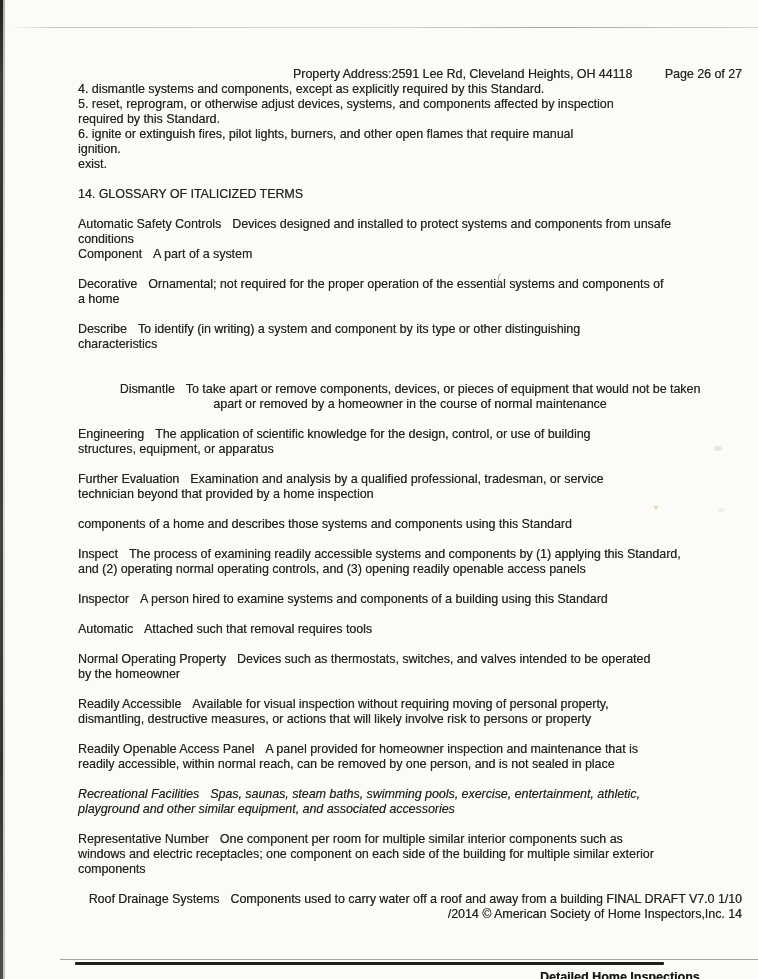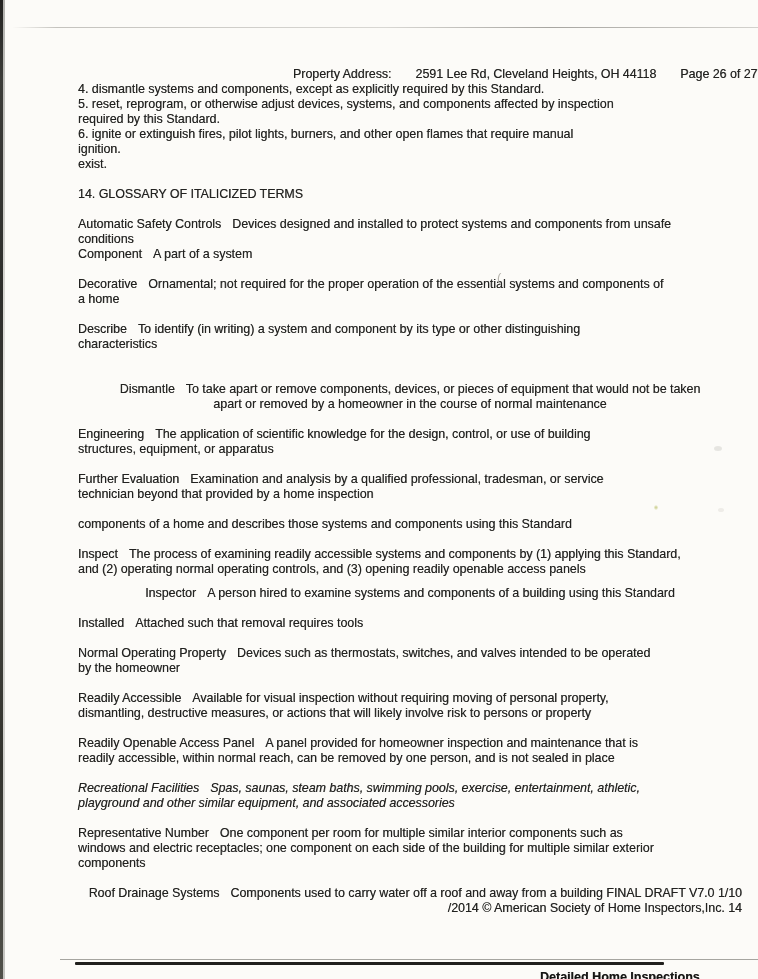--- a/index.html
+++ b/index.html
@@ -23,21 +23,21 @@
     position:absolute;left:12px;top:27px;height:1px;width:746px;
     background:linear-gradient(90deg,rgba(150,148,142,.0),rgba(150,148,142,.55) 6%,rgba(150,148,142,.35) 50%,rgba(110,108,102,.6) 72%,rgba(150,148,142,.4) 100%);
   }
   .content{
     position:absolute;left:78px;top:67px;width:664px;
     font-size:12.4px;line-height:15px;
     text-shadow:0.3px 0 0 rgba(30,30,28,.55);
     white-space:nowrap;
   }
   .line{height:15px;}
-  .header-line{display:flex;padding-left:215px;column-gap:24px;justify-content:space-between;}
+  .header-line{display:flex;padding-left:215px;column-gap:0;justify-content:space-between;}
   .header-line .pg{margin-left:auto;}
   .title-line{margin-top:15px;margin-bottom:15px;}
   .entry .term{margin-right:11px;}
   
   .footer-rule-thin{
     position:absolute;left:60px;top:959px;width:698px;height:1px;
     background:rgba(120,118,112,.65);
   }
   .footer-rule-thick{
     position:absolute;left:75px;top:962px;width:589px;height:3px;
@@ -118,25 +118,25 @@
         <div class="line"><span class="term">Further Evaluation</span><span>Examination and analysis by a qualified professional, tradesman, or service</span></div>
         <div class="line">technician beyond that provided by a home inspection</div>
       </div>
       <div class="entry" style="margin-top: 15px;">
         <div class="line">components of a home and describes those systems and components using this Standard</div>
       </div>
       <div class="entry" style="margin-top: 15px;">
         <div class="line"><span class="term">Inspect</span><span>The process of examining readily accessible systems and components by (1) applying this Standard,</span></div>
         <div class="line">and (2) operating normal operating controls, and (3) opening readily openable access panels</div>
       </div>
-      <div class="entry" style="margin-top: 9px; text-align: center;">
+      <div class="entry" style="margin-top: 15px;">
         <div class="line"><span class="term">Inspector</span><span>A person hired to examine systems and components of a building using this Standard</span></div>
       </div>
       <div class="entry" style="margin-top: 15px;">
-        <div class="line"><span class="term">Installed</span><span>Attached such that removal requires tools</span></div>
+        <div class="line"><span class="term">Automatic</span><span>Attached such that removal requires tools</span></div>
       </div>
       <div class="entry" style="margin-top: 15px;">
         <div class="line"><span class="term">Normal Operating Property</span><span>Devices such as thermostats, switches, and valves intended to be operated</span></div>
         <div class="line">by the homeowner</div>
       </div>
       <div class="entry" style="margin-top: 15px;">
         <div class="line"><span class="term">Readily Accessible</span><span>Available for visual inspection without requiring moving of personal property,</span></div>
         <div class="line">dismantling, destructive measures, or actions that will likely involve risk to persons or property</div>
       </div>
       <div class="entry" style="margin-top: 15px;">

